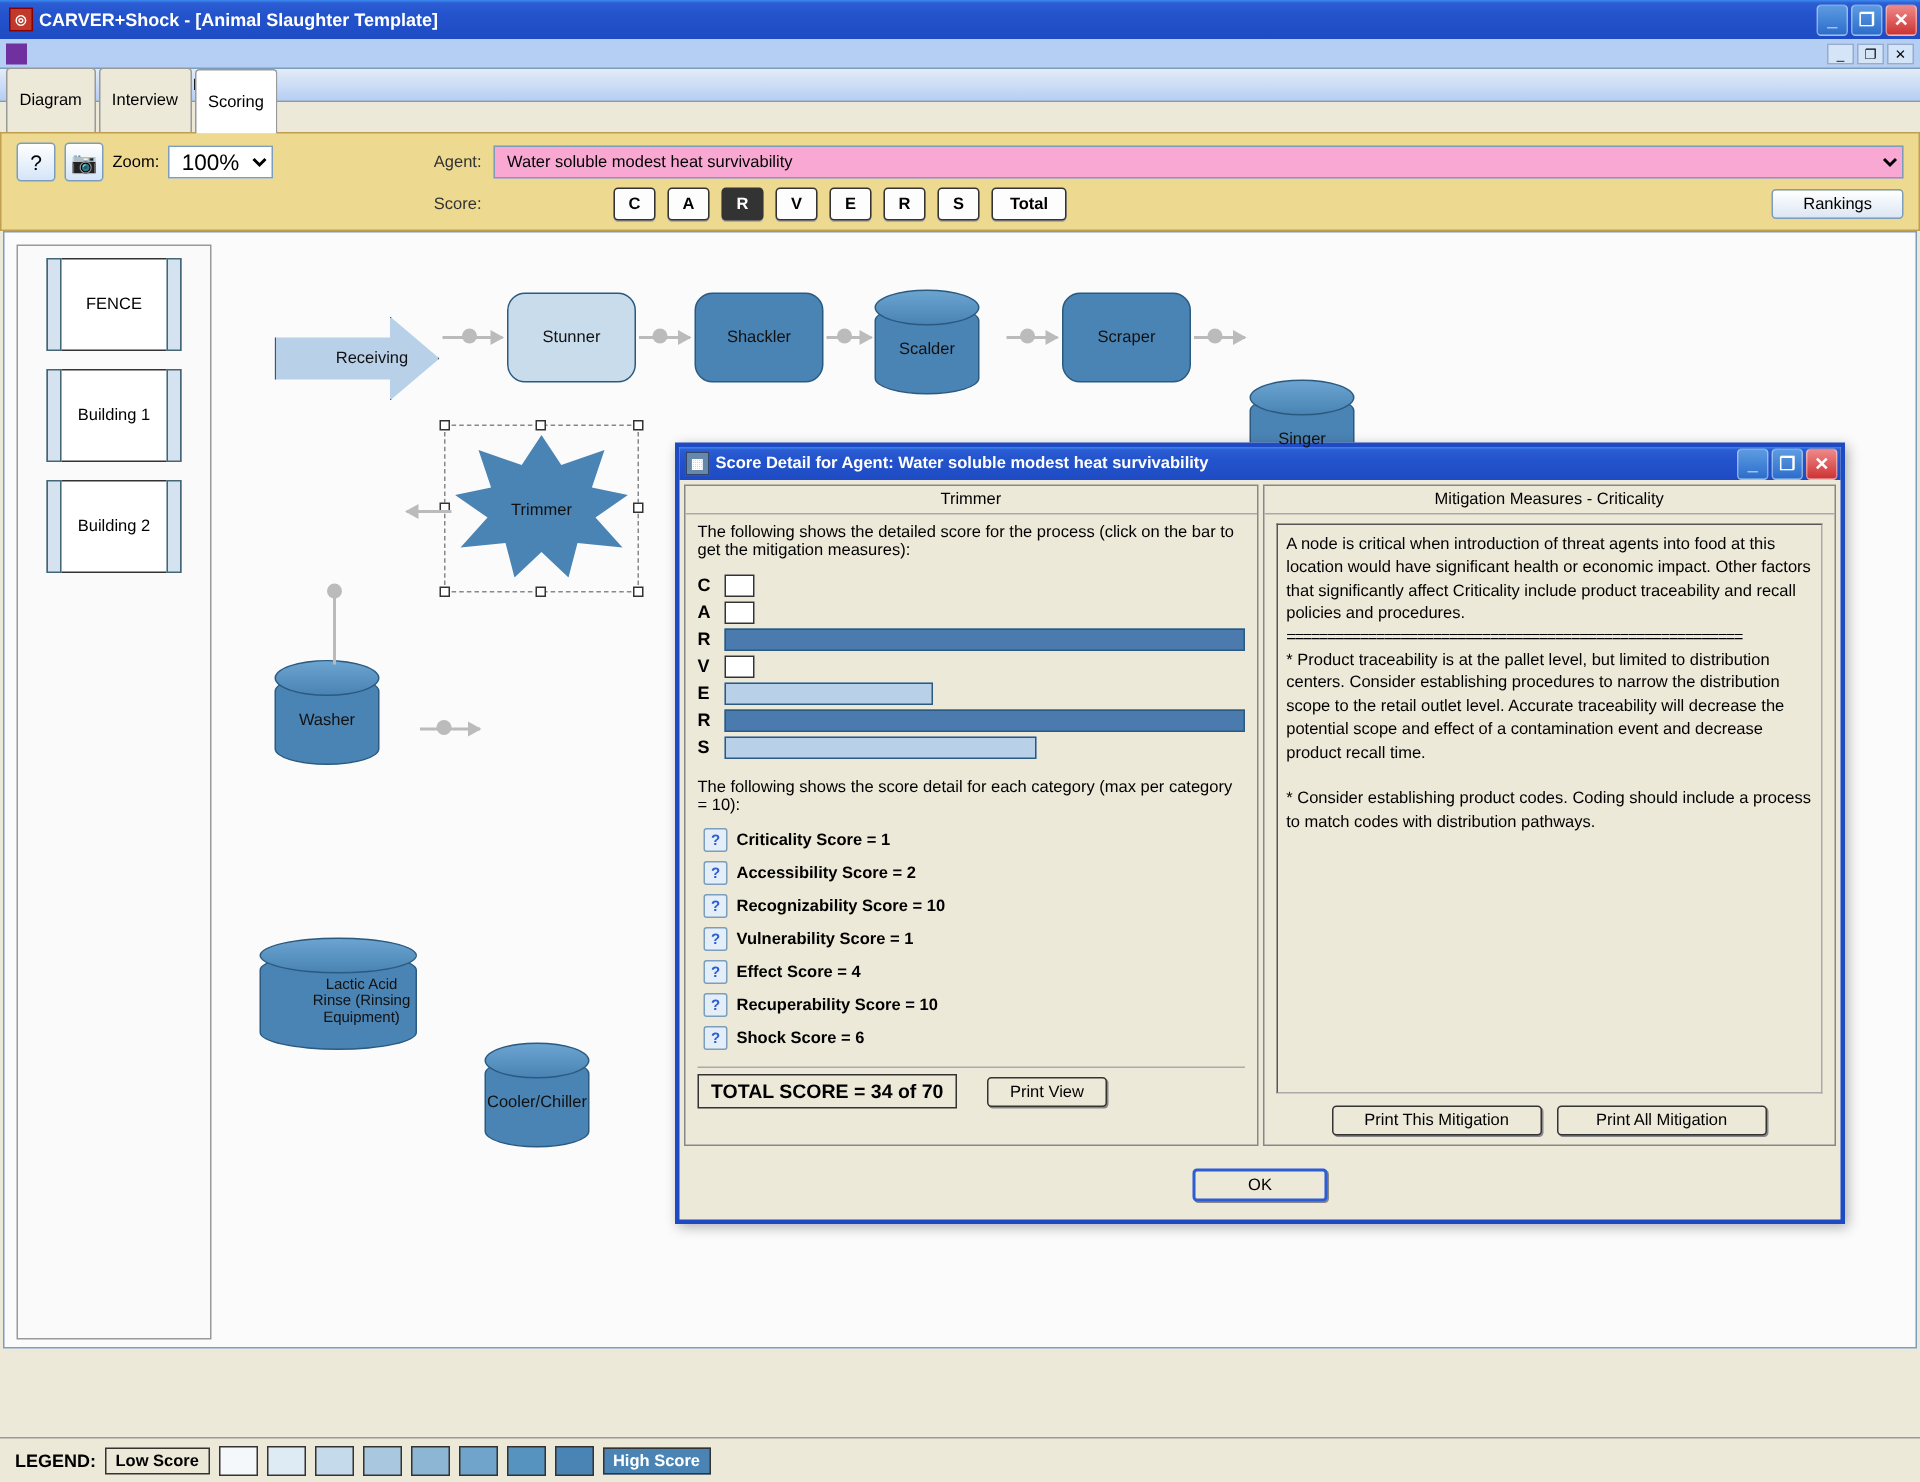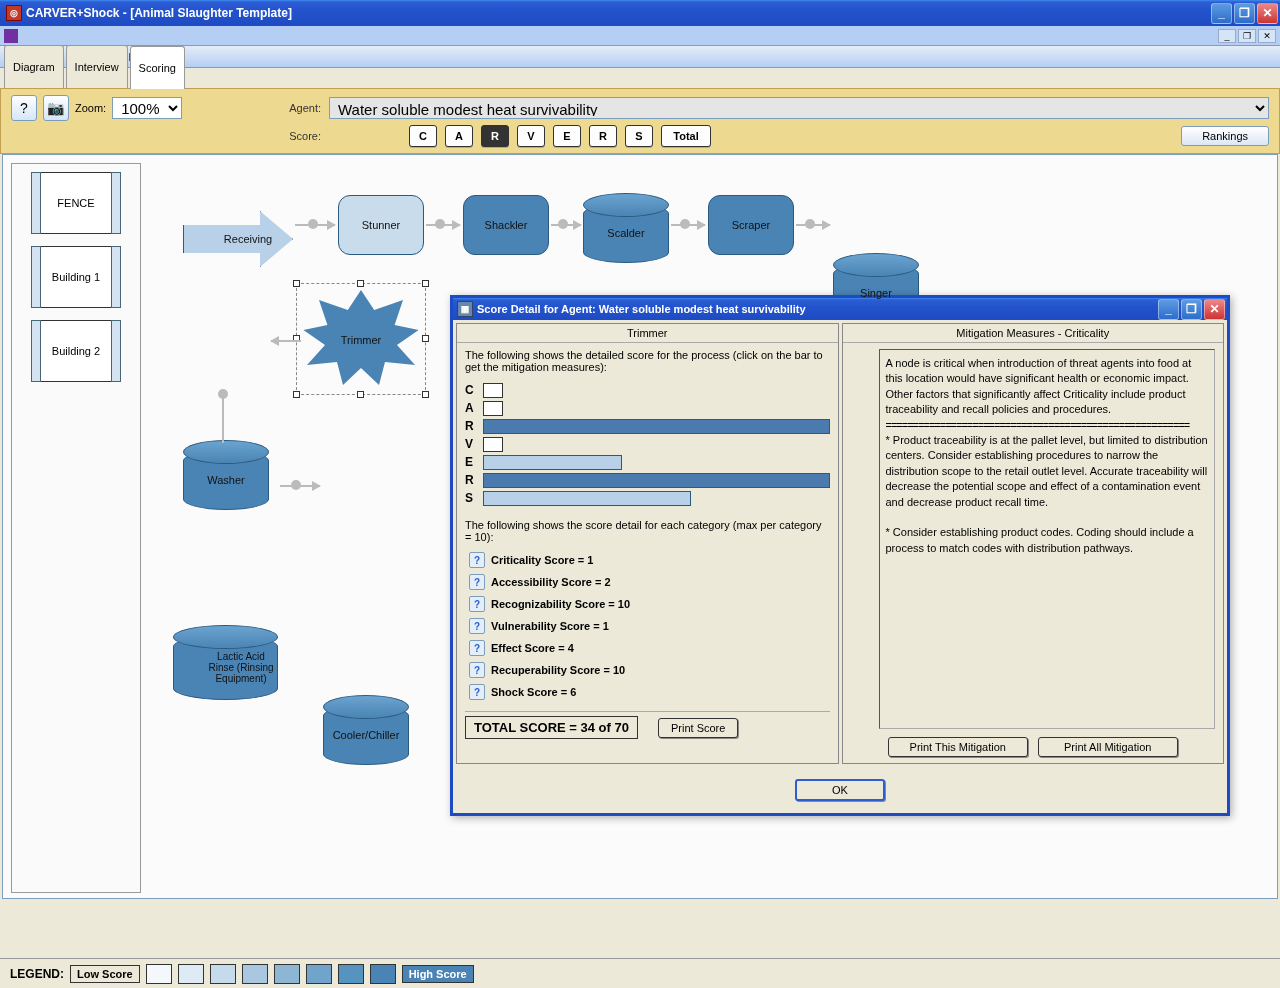--- a/index.html
+++ b/index.html
@@ -29,40 +29,40 @@
 .tabs { height:20px; display:flex; align-items:flex-end; padding-left:4px; background:#ece9d8; }
 .tab { padding:15px 8px; border:1px solid #999; border-bottom:none; background:#ece9d8; font-size:11px; border-radius:3px 3px 0 0; margin-right:2px; }
 .tab.active { background:#fff; position:relative; top:1px; }
 
 
 .yellowbar { background:#eed990; border:1px solid #c0a050; padding:6px 10px; display:grid; grid-template-columns: 260px 1fr; gap:4px 0; }
 .ybleft { display:flex; align-items:center; gap:6px; }
 .icon-btn { width:26px; height:26px; border:1px solid #7b9ebd; background:linear-gradient(#fff,#d5e5f8); border-radius:3px; display:flex; align-items:center; justify-content:center; font-size:14px; }
 .zoom-select { width:70px; height:22px; border:1px solid #7b9ebd; background:white; font-size:15px; padding:0 4px; }
 .yblabel { font-size:11px; color:#333; margin-right:8px; display:inline-block; min-width:50px; text-align:right; }
-.agent-select { width:940px; height:22px; border:1px solid #7b9ebd; background:#e5e5e5; font-size:15px; padding:2px 4px; }
+.agent-select { width:940px; height:22px; border:1px solid #7b9ebd; background:#f9a8d4; font-size:11px; padding:2px 4px; }
 .score-btns { display:flex; gap:8px; align-items:center; }
 .sbtn { min-width:28px; height:22px; border:1px solid #333; background:#fdfdfd; font-size:11px; font-weight:bold; display:flex; align-items:center; justify-content:center; padding:0 6px; border-radius:3px; box-shadow:0 1px 0 #aaa; }
 .sbtn.selected { background:#333; color:white; }
 .rankings-btn { margin-left:auto; padding:3px 20px; border:1px solid #7b9ebd; border-radius:3px; background:linear-gradient(#fff,#dce6f4); font-size:11px; }
 
 
 .canvas-wrap { position:relative; border:1px solid #7b9ebd; background:#fbfbfb; height:745px; margin:0 2px; }
 .sidebar { position:absolute; left:8px; top:8px; width:130px; height:730px; border:1px solid #999; background:#fafafa; display:flex; flex-direction:column; align-items:center; padding-top:8px; gap:12px; }
 .building { width:90px; height:62px; border:1px solid #333; background:white; display:flex; align-items:center; justify-content:center; font-size:11px; position:relative; }
 .building::before, .building::after { content:''; position:absolute; top:-1px; bottom:-1px; width:8px; background:#d5e3f0; border:1px solid #467; }
 .building::before { left:-1px; }
 .building::after { right:-1px; }
 
 .canvas { position:absolute; left:150px; top:0; right:0; bottom:0; }
 .node { position:absolute; display:flex; align-items:center; justify-content:center; font-size:11px; text-align:center; color:#111; }
 .arrow-shape { width:110px; height:56px; background:#b8d0e8; clip-path: polygon(0 25%, 70% 25%, 70% 0, 100% 50%, 70% 100%, 70% 75%, 0 75%); border:1px solid #456; }
 .rrect { width:86px; height:60px; border-radius:12px; background:#4a84b4; border:1px solid #2a5a80; }
 .rrect.light { background:#c9dcec; }
-.cyl { width:86px; height:60px; background:#4a84b4; border-radius:50%/18%; border:1px solid #2a5a80; position:relative; }
+.cyl { width:70px; height:60px; background:#4a84b4; border-radius:50%/18%; border:1px solid #2a5a80; position:relative; }
 .cyl::before { content:''; position:absolute; left:-1px; right:-1px; top:-11px; height:22px; border-radius:50%; background:linear-gradient(#6ba4d0,#4a84b4); border:1px solid #2a5a80; }
 .cyl .lbl { position:relative; z-index:1; }
 .star { width:120px; height:100px; background:#4a84b4; clip-path: polygon(50% 0%, 61% 20%, 85% 10%, 78% 35%, 98% 40%, 80% 55%, 95% 75%, 70% 72%, 65% 95%, 50% 78%, 35% 95%, 30% 72%, 5% 75%, 20% 55%, 2% 40%, 22% 35%, 15% 10%, 39% 20%); }
 .selected-handles { position:absolute; border:1px dashed #888; }
 .handle { position:absolute; width:7px; height:7px; background:#fff; border:1px solid #333; }
 .connector { position:absolute; height:2px; background:#bbb; }
 .connector::after { content:''; position:absolute; right:-1px; top:-4px; border-left:9px solid #bbb; border-top:5px solid transparent; border-bottom:5px solid transparent; }
 .conn-circle { position:absolute; width:10px; height:10px; border-radius:50%; background:#bbb; }
 
 
@@ -80,21 +80,21 @@
 .bar-fill { height:100%; background:#4a7aae; border:1px solid #2a5a80; }
 .bar-fill.empty { background:#fff; border:1px solid #333; width:20px !important; }
 .bar-fill.light { background:#b8d0e8; }
 .score-list { margin-top:12px; }
 .score-list-note { margin-bottom:6px; }
 .score-item { display:flex; align-items:center; gap:6px; padding:3px 4px; font-weight:bold; }
 .help-icon { width:16px; height:16px; border:1px solid #7b9ebd; background:#e4eef9; border-radius:2px; display:flex; align-items:center; justify-content:center; color:#2c5dd4; font-size:10px; font-weight:bold; }
 .total-row { display:flex; align-items:center; gap:20px; margin-top:8px; border-top:1px solid #aaa; padding-top:4px; }
 .total-box { border:1px solid #333; padding:3px 8px; font-weight:bold; font-size:13px; }
 .win-btn { padding:3px 12px; border:1px solid #333; background:#ece9d8; border-radius:3px; font-size:11px; box-shadow:1px 1px 0 #888; min-width:80px; }
-.mitigation-text { font-size:11px; line-height:1.4; background:#ece9d8; border:1px inset #aaa; padding:6px; height:380px; overflow:auto;margin-left:28px; }
+.mitigation-text { font-size:11px; line-height:1.4; background:#ece9d8; border:1px inset #aaa; padding:6px; height:380px; overflow:auto; }
 .dialog-footer { padding:12px; display:flex; justify-content:center; }
 
 
 .legend-bar { position:absolute; bottom:0; left:0; right:0; height:30px; background:#ece9d8; border-top:1px solid #999; display:flex; align-items:center; padding:0 10px; gap:6px; }
 .legend-bar .leglabel { font-weight:bold; font-size:12px; }
 .legbox { width:26px; height:20px; border:1px solid #333; }
 .legtext { border:1px solid #333; padding:2px 6px; font-size:11px; font-weight:bold; }
 </style>
 </head>
 <body>
@@ -320,21 +320,21 @@
               <span class="help-icon">?</span>
               <span>Recuperability Score = 10</span>
             </div>
           <div class="score-item">
               <span class="help-icon">?</span>
               <span>Shock Score = 6</span>
             </div>
         </div>
         <div class="total-row">
           <div class="total-box">TOTAL SCORE = 34 of 70</div>
-          <button class="win-btn">Print Score</button>
+          <button class="win-btn">Print View</button>
         </div>
       </div>
     </div>
     <div class="panel">
       <div class="panel-title">Mitigation Measures - Criticality</div>
       <div class="panel-content">
         <div class="mitigation-text">
           <div>A node is critical when introduction of threat agents into food at this location would have significant health or economic impact.  Other factors that significantly affect Criticality include product traceability and recall policies and procedures.</div>
           <div style="letter-spacing:-1px;">========================================================</div>
           <div>  * Product traceability is at the pallet level, but limited to distribution centers.  Consider establishing procedures to narrow the distribution scope to the retail outlet level. Accurate traceability will decrease the potential scope and effect of a contamination event and decrease product recall time.</div>

